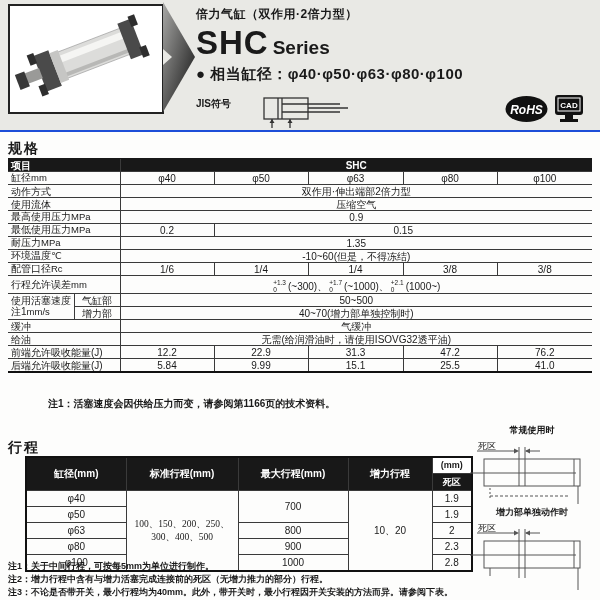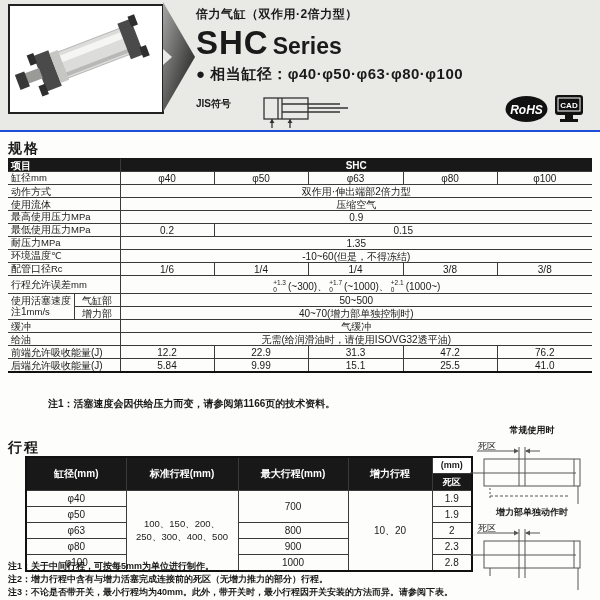--- a/index.html
+++ b/index.html
@@ -9,21 +9,21 @@
     position:relative;
   }
   
   .hdr-band{position:absolute;left:0;top:0;width:600px;height:130px;background:#e9e9e5;border-bottom:2px solid #1d4ed8;}
   .photo-box{position:absolute;left:8px;top:4px;width:152px;height:106px;background:#fff;border:2px solid #222;}
   .chevron{position:absolute;left:163px;top:2px;}
   .title-block{position:absolute;left:196px;top:6px;}
   .subtitle{font-size:12px;font-weight:bold;letter-spacing:.5px;}
   .series-line{margin-top:1px;}
   .series-name{font-size:33px;font-weight:bold;letter-spacing:1px;}
-  .series-suffix{font-size:23px;font-weight:bold;margin-left:4px;}
+  .series-suffix{font-size:19px;font-weight:bold;margin-left:4px;}
   .bore-line{font-size:15px;font-weight:bold;margin-top:3px;letter-spacing:.5px;}
   .jis-label{position:absolute;left:196px;top:97px;font-size:10px;font-weight:bold;}
   .jis-symbol{position:absolute;left:262px;top:95px;}
   .badge-rohs{position:absolute;left:505px;top:95px;}
   .badge-cad{position:absolute;left:553px;top:92px;}
   
   .sec-head{position:absolute;left:8px;font-size:14px;font-weight:bold;letter-spacing:2px;}
   #spec-head{top:140px;}
   #stroke-head{top:439px;}
   
@@ -39,21 +39,21 @@
   
   .note1{position:absolute;left:8px;top:397px;font-size:10px;font-weight:bold;margin-left:40px;}
   .notes{position:absolute;left:8px;top:560px;font-size:9px;font-weight:bold;line-height:1.45;}
   
   .stroke{position:absolute;left:25px;top:456px;width:446px;border:2px solid #111;}
   .stroke td{border:1px solid #3a3a3a;font-size:10px;text-align:center;line-height:1.2;}
   .stroke td.hb{background:#181818;color:#fff;font-weight:bold;height:15px;}
   .stroke td.mm{font-size:9px;font-weight:bold;height:13px;background:#fff;}
   .stroke td.dz{background:#181818;color:#fff;font-weight:bold;font-size:9px;height:14px;}
   .stroke td.data{height:13px;}
-  .stroke td.std{font-size:9.5px;white-space:normal;line-height:1.3;padding:16px 6px;}
+  .stroke td.std{font-size:9.5px;white-space:normal;line-height:1.3;padding:16px 6px;font-family:Liberation Serif, serif;}
   
   .diag{position:absolute;width:128px;}
   #diag-normal{left:468px;top:424px;}
   #diag-boost{left:468px;top:506px;}
   .diag-title{font-size:9px;font-weight:bold;text-align:center;margin-bottom:1px;}
 </style>
 </head>
 <body>
 
 <div class="hdr-band">

